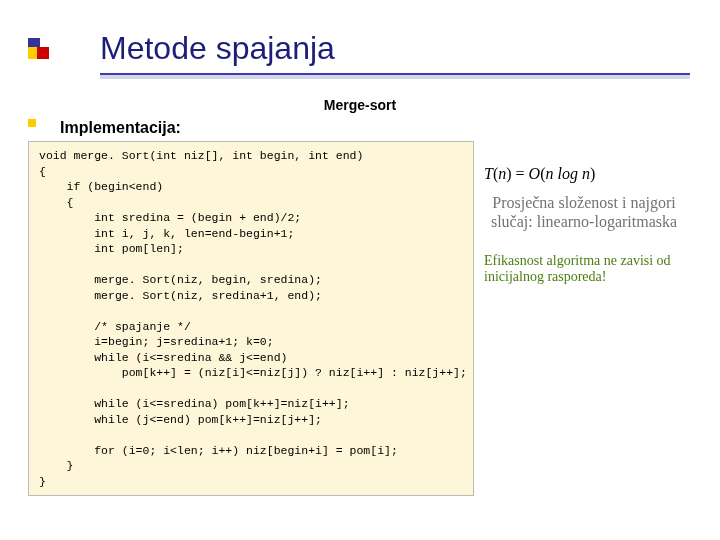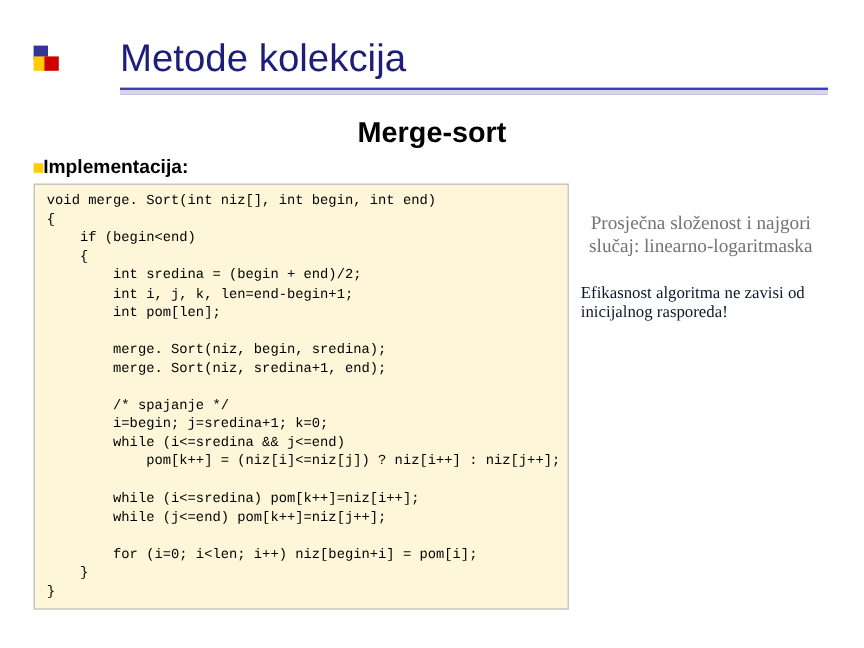--- a/index.html
+++ b/index.html
@@ -37,32 +37,32 @@
   .underline {
     margin-top: 6px;
     height: 2px;
     width: 590px;
     background: #3b3bbb;
     border-bottom: 4px solid #d6d6e6;
   }
   .subtitle {
     text-align: center;
     font-weight: 700;
-    font-size: 24px;
+    font-size: 14px;
     margin: 10px 0 6px 0;
   }
   .row {
     display: flex;
     padding: 0 12px 0 28px;
     gap: 10px;
   }
   .bullet-line {
     display: flex;
-    align-items: center;
-    gap: 0;
+    align-items: flex-start;
+    gap: 24px;
     margin-bottom: 4px;
     padding-left: 2px;
   }
   .bullet {
     width: 8px;
     height: 8px;
     background: #ffcc00;
     flex: 0 0 auto;
   }
   .impl {
@@ -96,33 +96,33 @@
     color: #737373;
     font-size: 16px;
     text-align: center;
     margin-bottom: 22px;
     line-height: 1.2;
   }
   .note {
     font-family: "Times New Roman", serif;
     font-size: 14px;
     margin-bottom: 8px;
-    color: #0f172a;
+    color: #4d7c0f;
   }
 </style>
 </head>
 <body>
 
 <div class="title-wrap">
   <div class="square-stack">
     <div class="sq blue"></div>
     <div class="sq yel"></div>
     <div class="sq red"></div>
   </div>
-  <h1>Metode kolekcija</h1>
+  <h1>Metode spajanja</h1>
   <div class="underline"></div>
 </div>
 
 <div class="subtitle">Merge-sort</div>
 
 <div class="bullet-line" style="padding-left:28px">
   <div class="bullet"></div>
   <span class="impl">Implementacija:</span>
 </div>
 
@@ -145,17 +145,20 @@
             pom[k++] = (niz[i]&lt;=niz[j]) ? niz[i++] : niz[j++];
 
         while (i&lt;=sredina) pom[k++]=niz[i++];
         while (j&lt;=end) pom[k++]=niz[j++];
 
         for (i=0; i&lt;len; i++) niz[begin+i] = pom[i];
     }
 }</div>
 
   <div class="side">
+    <div class="formula">
+      <span class="it">T</span>(<span class="it">n</span>)<span> = </span><span class="it">O</span>(<span class="it">n log n</span>)
+    </div>
     <div class="avg">Prosječna složenost i najgori slučaj: linearno-logaritmaska</div>
     <div class="note">Efikasnost algoritma ne zavisi od inicijalnog rasporeda!</div>
   </div>
 
 </div>
 
 </body></html>

